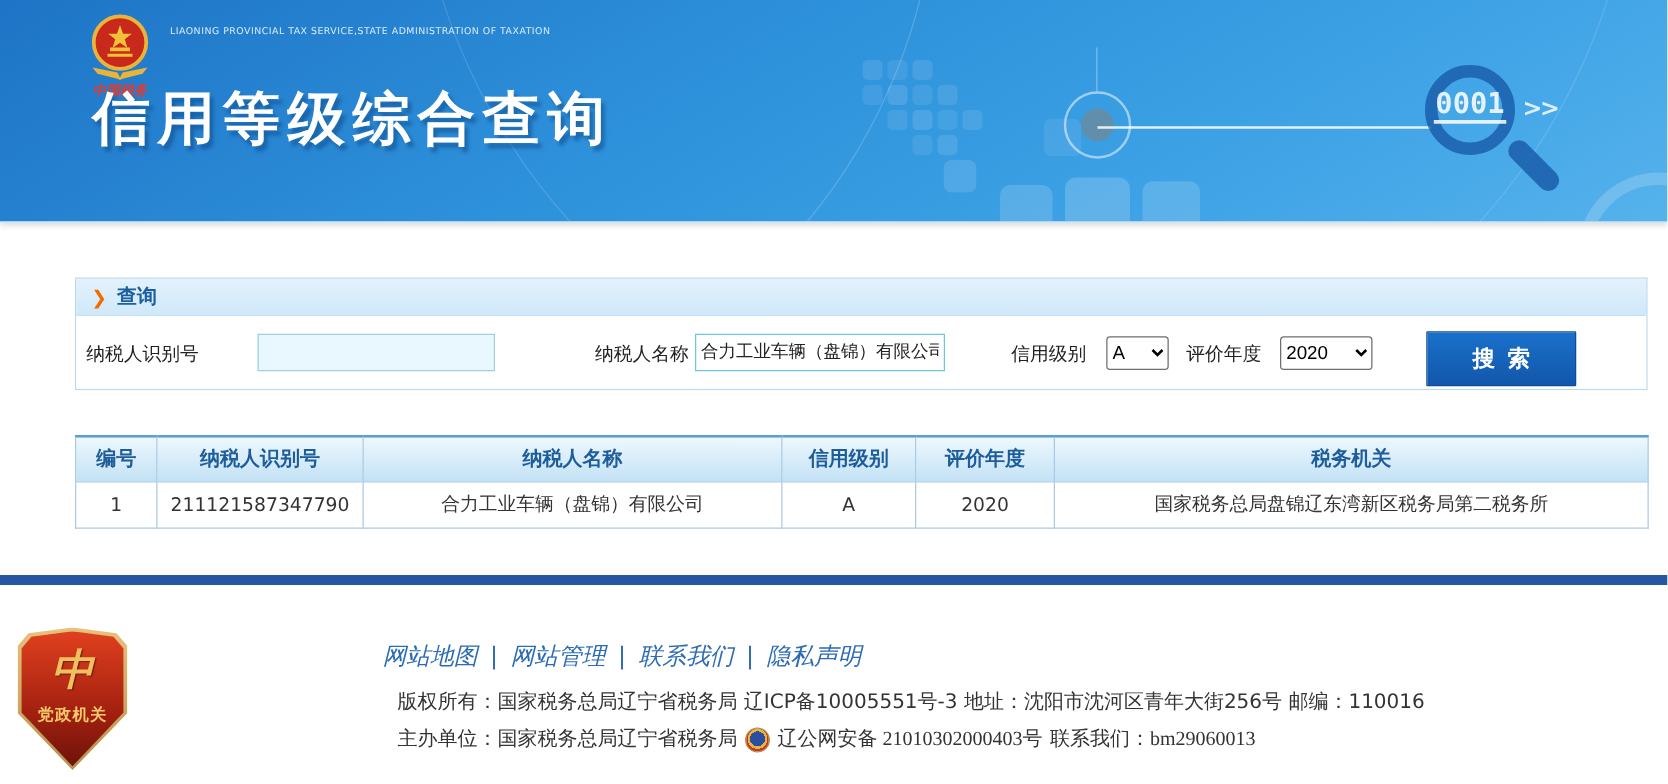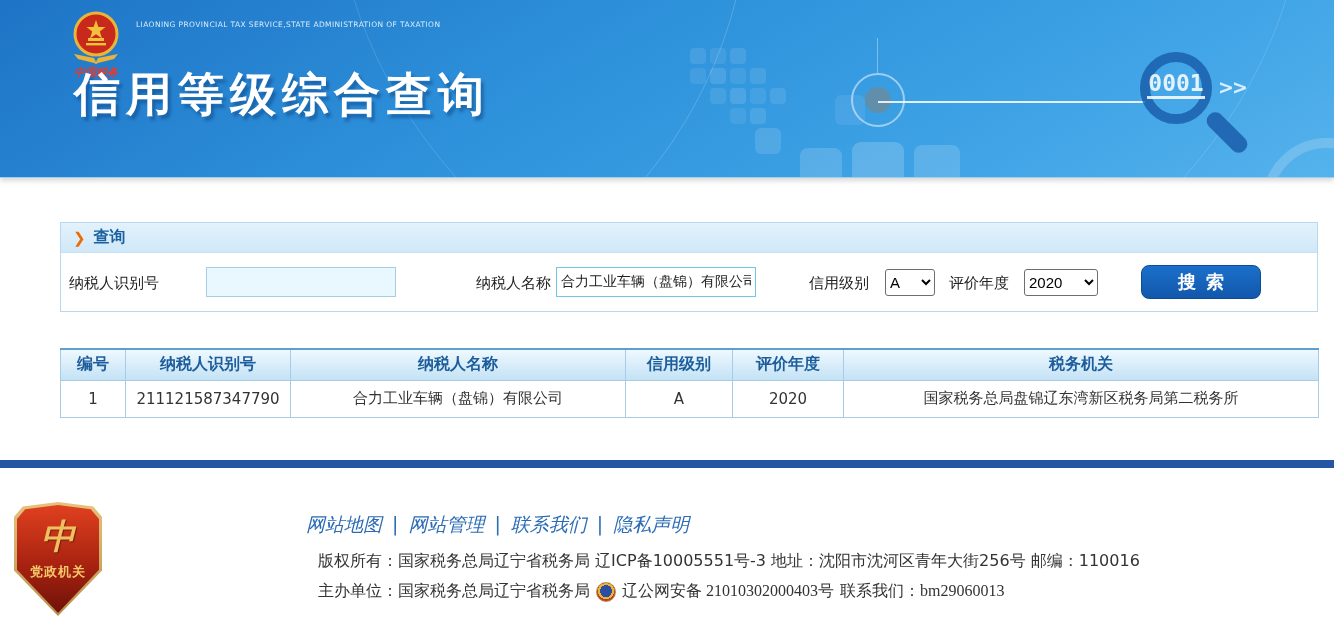--- a/index.html
+++ b/index.html
@@ -54,27 +54,27 @@
   .flabel { position:absolute; top:21px; font-size:15px; color:#222; }
   .fl-id { left:8px; }  .fl-name { left:415px; } .fl-level { left:748px; } .fl-year { left:888px; }
   .tin-input { position:absolute; left:145px; top:14px; width:190px; height:30px;
     background:#e9f7fe; border:1px solid #a5cfe0; font-size:14px; padding:0 6px; }
   .name-input { position:absolute; left:495px; top:14px; width:200px; height:30px;
     background:#fff; border:1px solid #6fc8e2; font-size:14px; padding:0 4px; color:#222; }
   .sel { position:absolute; top:16px; height:27px; font-size:15px; border:1px solid #6e6e6e;
     border-radius:3px; background:#fff; }
   .sel-level { left:824px; width:50px; }
   .sel-year { left:963px; width:74px; }
-  .search-btn { position:absolute; left:1080px; top:12px; width:120px; height:34px;
+  .search-btn { position:absolute; left:1080px; top:12px; width:120px; height:44px;
     background:linear-gradient(#1a70ca,#1257ab); color:#fff; font-size:18px; font-weight:bold;
-    letter-spacing:10px; padding-left:10px; border:1px solid #0f4c97; border-radius:8px; cursor:pointer; }
+    letter-spacing:10px; padding-left:10px; border:1px solid #0f4c97; border-radius:1px; cursor:pointer; }
 
   
   .rtable { position:absolute; top:348px; left:60px; width:1258px; border-collapse:collapse; table-layout:fixed; }
-  .rtable th { height:31px; background:linear-gradient(#eef8fe,#c3e2f5); border:1px solid #aacbe3;
+  .rtable th { height:36px; background:linear-gradient(#eef8fe,#c3e2f5); border:1px solid #aacbe3;
     border-top:2px solid #5c9fd2; color:#1d5d9b; font-size:16px; font-weight:bold; text-align:center;margin-left:20px; }
   .rtable td { height:37px; background:#fff; border:1px solid #aacbe3; color:#333;
     font-size:15px; text-align:center; }
 
   
   .divider-bar { position:absolute; top:460px; left:0; width:1334px; height:8px; background:#2456a4; }
   .footer { position:absolute; top:468px; left:0; width:1334px; height:159px; background:#fff; }
   .gov-badge { position:absolute; left:14px; top:34px; width:88px; height:114px;
     clip-path:polygon(50% 0,90% 4%,100% 13%,100% 60%,50% 100%,0 60%,0 13%,10% 4%);
     background:linear-gradient(#e7c27c,#b8904e); }

